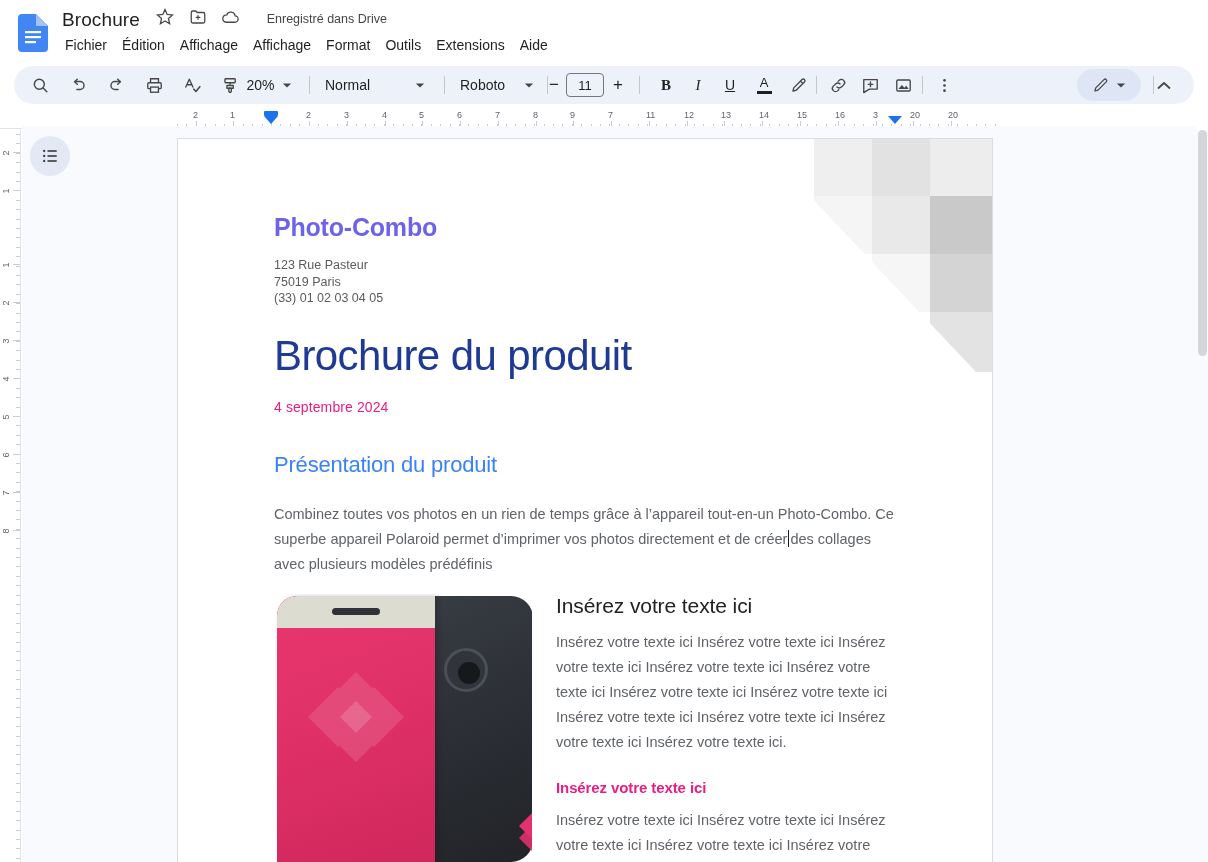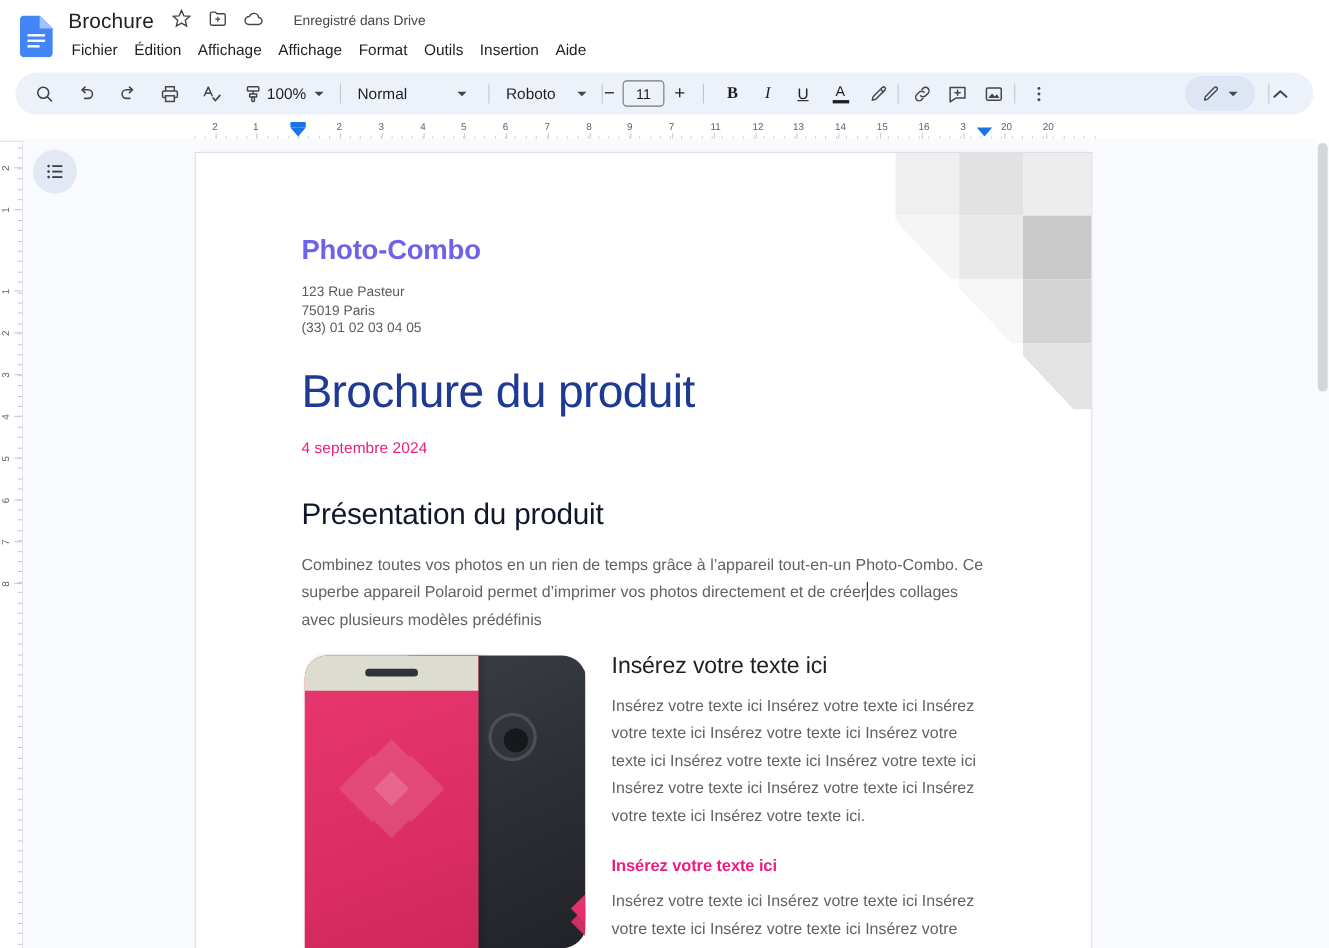--- a/index.html
+++ b/index.html
@@ -125,21 +125,21 @@
   .main-title {
     position: absolute; left: 0; top: 193px;
     font-size: 42px; color: #1f3a93; letter-spacing: -.6px; line-height: 48px;
   }
   .doc-date {
     position: absolute; left: 0; top: 260px;
     font-size: 14px; color: #e91e82; letter-spacing: .1px;
   }
   .h1-section {
     position: absolute; left: 0; top: 313px;
-    font-size: 27px; color: #0f172a; letter-spacing: -.2px;
+    font-size: 22px; color: #3b82f6; letter-spacing: -.2px;
   }
   .intro {
     position: absolute; left: 0; top: 363px; width: 622px;
     font-size: 14.5px; color: #5f6368; line-height: 25px;
   }
   .caret {
     display: inline-block; width: 1px; height: 17px; background: #1f1f1f;
     vertical-align: -3px; margin: 0 1px;
   }
 
@@ -243,21 +243,21 @@
       <span class="ticon">
         <svg width="19" height="19" viewBox="0 0 24 24">
             <path d="M6.5 18h11a4 4 0 0 0 .3-8 5.5 5.5 0 0 0-10.6-1.2A3.9 3.9 0 0 0 6.5 18z" fill="none" stroke="#444746" stroke-width="1.6"></path>
           </svg>
       </span>
       <span class="saved-text">Enregistré dans Drive</span>
     </span>
   </div>
 
   <div class="menubar">
-    <span class="menu-item">Fichier</span><span class="menu-item">Édition</span><span class="menu-item">Affichage</span><span class="menu-item">Affichage</span><span class="menu-item">Format</span><span class="menu-item">Outils</span><span class="menu-item">Insertion</span><span class="menu-item">Aide</span>
+    <span class="menu-item">Fichier</span><span class="menu-item">Édition</span><span class="menu-item">Affichage</span><span class="menu-item">Affichage</span><span class="menu-item">Format</span><span class="menu-item">Outils</span><span class="menu-item">Extensions</span><span class="menu-item">Aide</span>
   </div>
 
   <div class="top-right">
     
     
     
     
 
     
     
@@ -302,21 +302,21 @@
   </div>
   <div class="tb-item tb-icon" style="left:200px">
     <svg width="19" height="19" viewBox="0 0 24 24">
         <rect x="5" y="3.5" width="13" height="5" rx="1" fill="none" stroke="#444746" stroke-width="1.7"></rect>
         <path d="M11.5 8.5v3.5H7.5v3.5h8V12h-4" fill="none" stroke="#444746" stroke-width="1.7" stroke-linejoin="round"></path>
         <rect x="10" y="15.5" width="3" height="5" rx="1" fill="none" stroke="#444746" stroke-width="1.7"></rect>
       </svg>
   </div>
 
   <div class="tb-item" style="left:222px;width:62px;padding-left:4px">
-    <span class="tb-text">100%</span>
+    <span class="tb-text">20%</span>
     <span style="margin-left:7px">
       <svg width="10" height="7" viewBox="0 0 12 8">
           <path d="M1 1.5L6 6.5 11 1.5z" fill="#444746"></path>
         </svg>
     </span>
   </div>
 
   <div class="tb-sep" style="left:295px"></div>
 
   <div class="tb-item" style="left:303px;width:116px;justify-content:flex-start;padding:0 8px">

